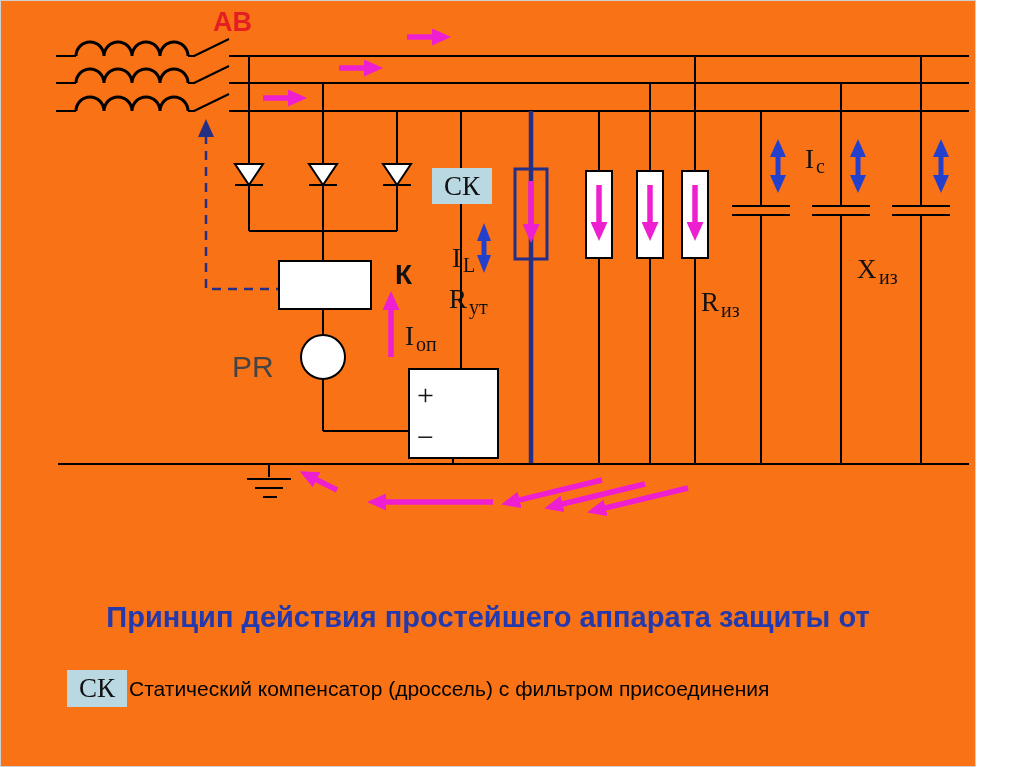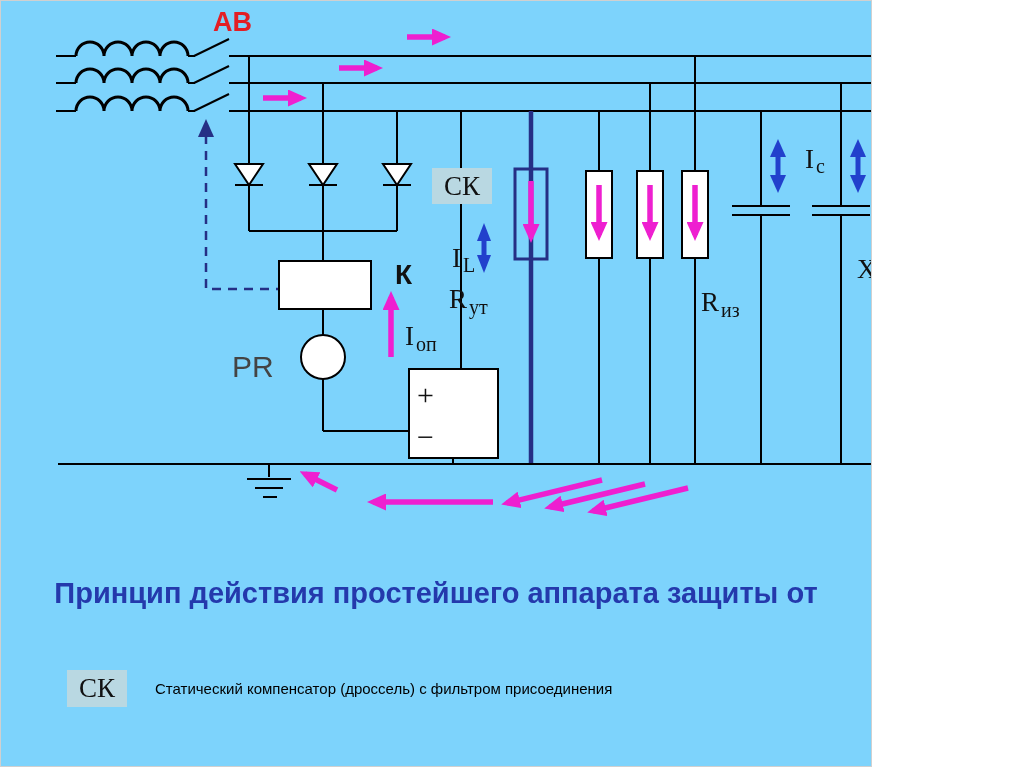--- a/index.html
+++ b/index.html
@@ -1,17 +1,17 @@
 <!DOCTYPE html>
 <html><head>
 <meta charset="utf-8">
 <style>
   html,body { margin:0; padding:0; background:#fff; }
   .page {
-    position:relative; width:872px; height:767px; background:#7dd3fc;
+    position:relative; width:976px; height:767px; background:#f97316;
     border:1px solid #d0d0d0; box-sizing:border-box; overflow:hidden;
     font-family:"Liberation Sans", sans-serif;
   }
   svg { position:absolute; left:0; top:0; }
 
   
   .k  { stroke:#000; stroke-width:2;   fill:none; }
   .k3 { stroke:#000; stroke-width:3;   fill:none; }
   .mag  { stroke:#ee1fd0; stroke-width:5.5; fill:none; }
   .magf { fill:#ee1fd0; }
@@ -27,34 +27,34 @@
   .serif { font-family:"Liberation Serif", serif; }
   .sans  { font-family:"Liberation Sans", sans-serif; }
   .t27 { font-size:27px; }
   .t20 { font-size:20px; }
   .t28b { font-size:28px; font-weight:bold; }
   .t30 { font-size:30px; }
   .red { fill:#e31e24; font-weight:bold; font-size:27px; }
   .gray { fill:#444; }
 
   .title {
-    position:absolute; left:0; top:571px; width:100%;
+    position:absolute; left:0; top:595px; width:100%;
     text-align:center; color:#2439ac;
     font-size:29px; font-weight:bold; line-height:42px;
   }
   .legend {
     position:absolute; left:66px; top:669px;
     display:flex; align-items:center;
   }
   .sk-box {
     display:inline-block; width:60px; height:37px; line-height:37px;
     text-align:center; background:#b9d8e2; color:#111;
     font-family:"Liberation Serif", serif; font-size:27px;
   }
-  .legend-text { margin-left:28px; font-size:15px; color:#000; }
+  .legend-text { margin-left:2px; font-size:21px; color:#000; }
 </style>
 </head>
 <body>
 
 <div class="page">
 
 <svg width="1024" height="767" viewBox="0 0 1024 767">
   <defs>
     <marker id="am" markerUnits="userSpaceOnUse" markerWidth="19" markerHeight="17" refX="13" refY="8.5" orient="auto">
       <path d="M0,0 L19,8.5 L0,17 Z" class="magf"></path>

